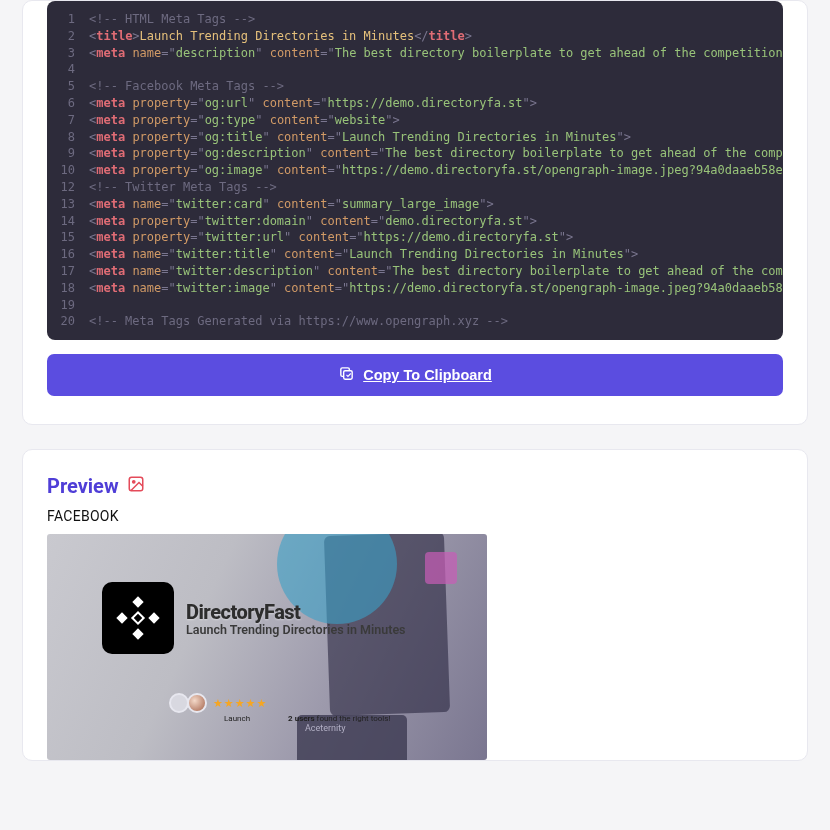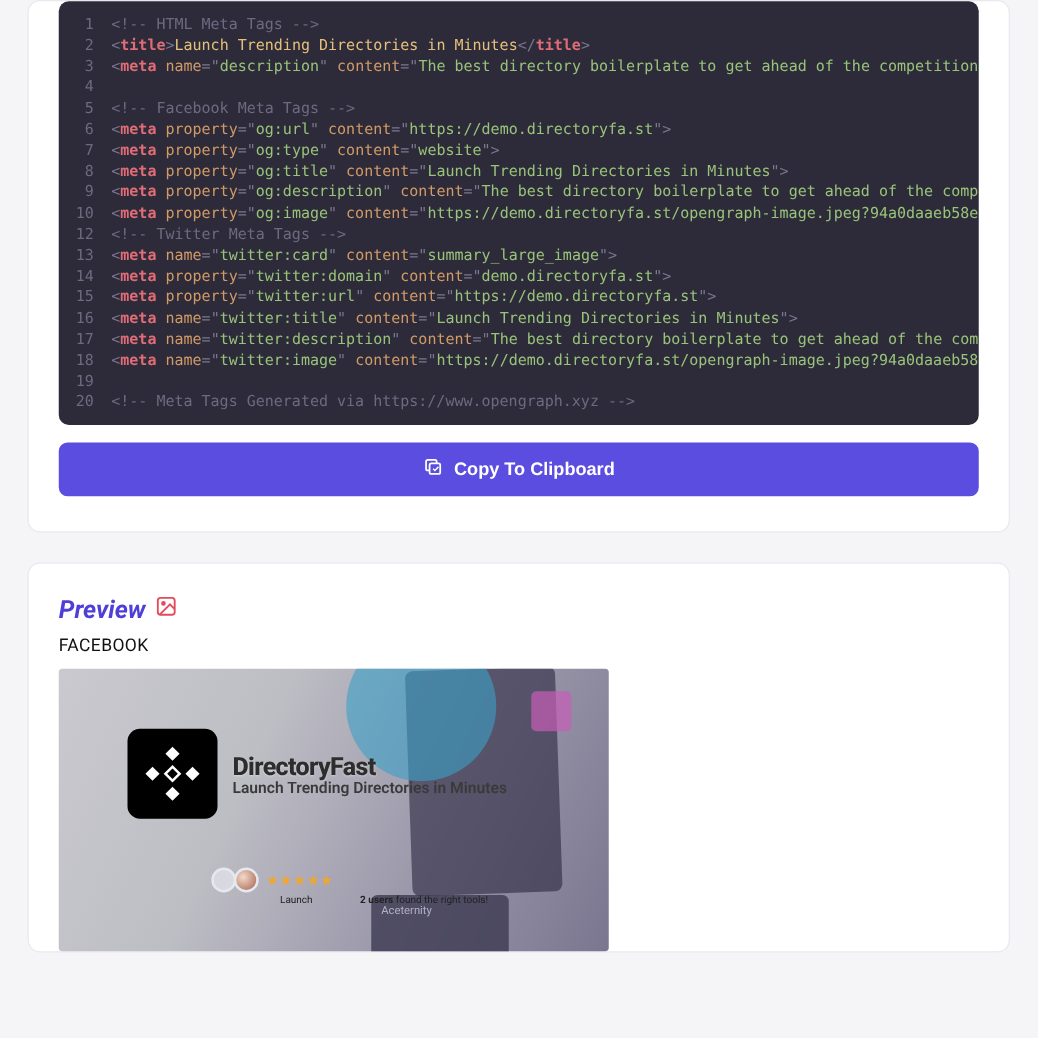--- a/index.html
+++ b/index.html
@@ -52,38 +52,38 @@
     border: none;
     border-radius: 7px;
     padding: 11px 0;
     font-size: 14.5px;
     font-weight: 600;
     display: flex;
     align-items: center;
     justify-content: center;
     gap: 8px;
     cursor: pointer;
+    text-decoration: underline;
   }
   .copy-btn svg { width: 17px; height: 17px; }
 
   .card-spacer-bottom { height: 28px; }
   .inter-card-gap { height: 24px; }
 
   .preview-card {
     background: #fff;
     border: 1px solid #e8e8ef;
     border-radius: 10px;
     padding: 24px 24px 0 24px;
   }
   .preview-heading {
     display: flex;
     align-items: center;
     gap: 8px;
     margin-bottom: 10px;
-    font-style: italic;
   }
   .preview-heading h2 {
     color: #4f3ed7;
     font-size: 20px;
     font-weight: 700;
   }
   .preview-heading svg { width: 18px; height: 18px; }
   .preview-desc {
     color: #2b2b2b;
     font-size: 13.5px;

